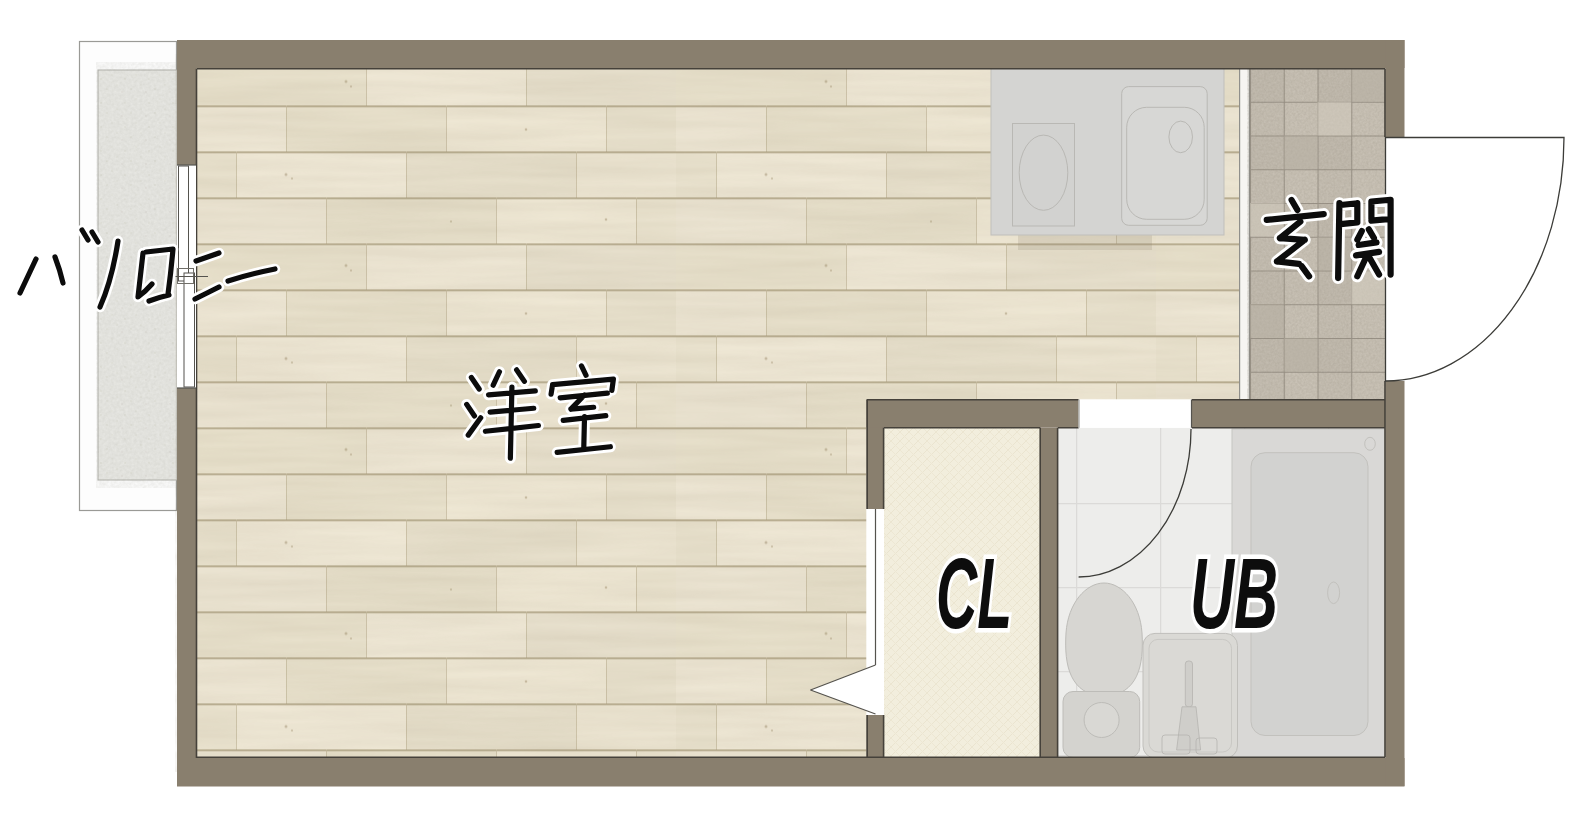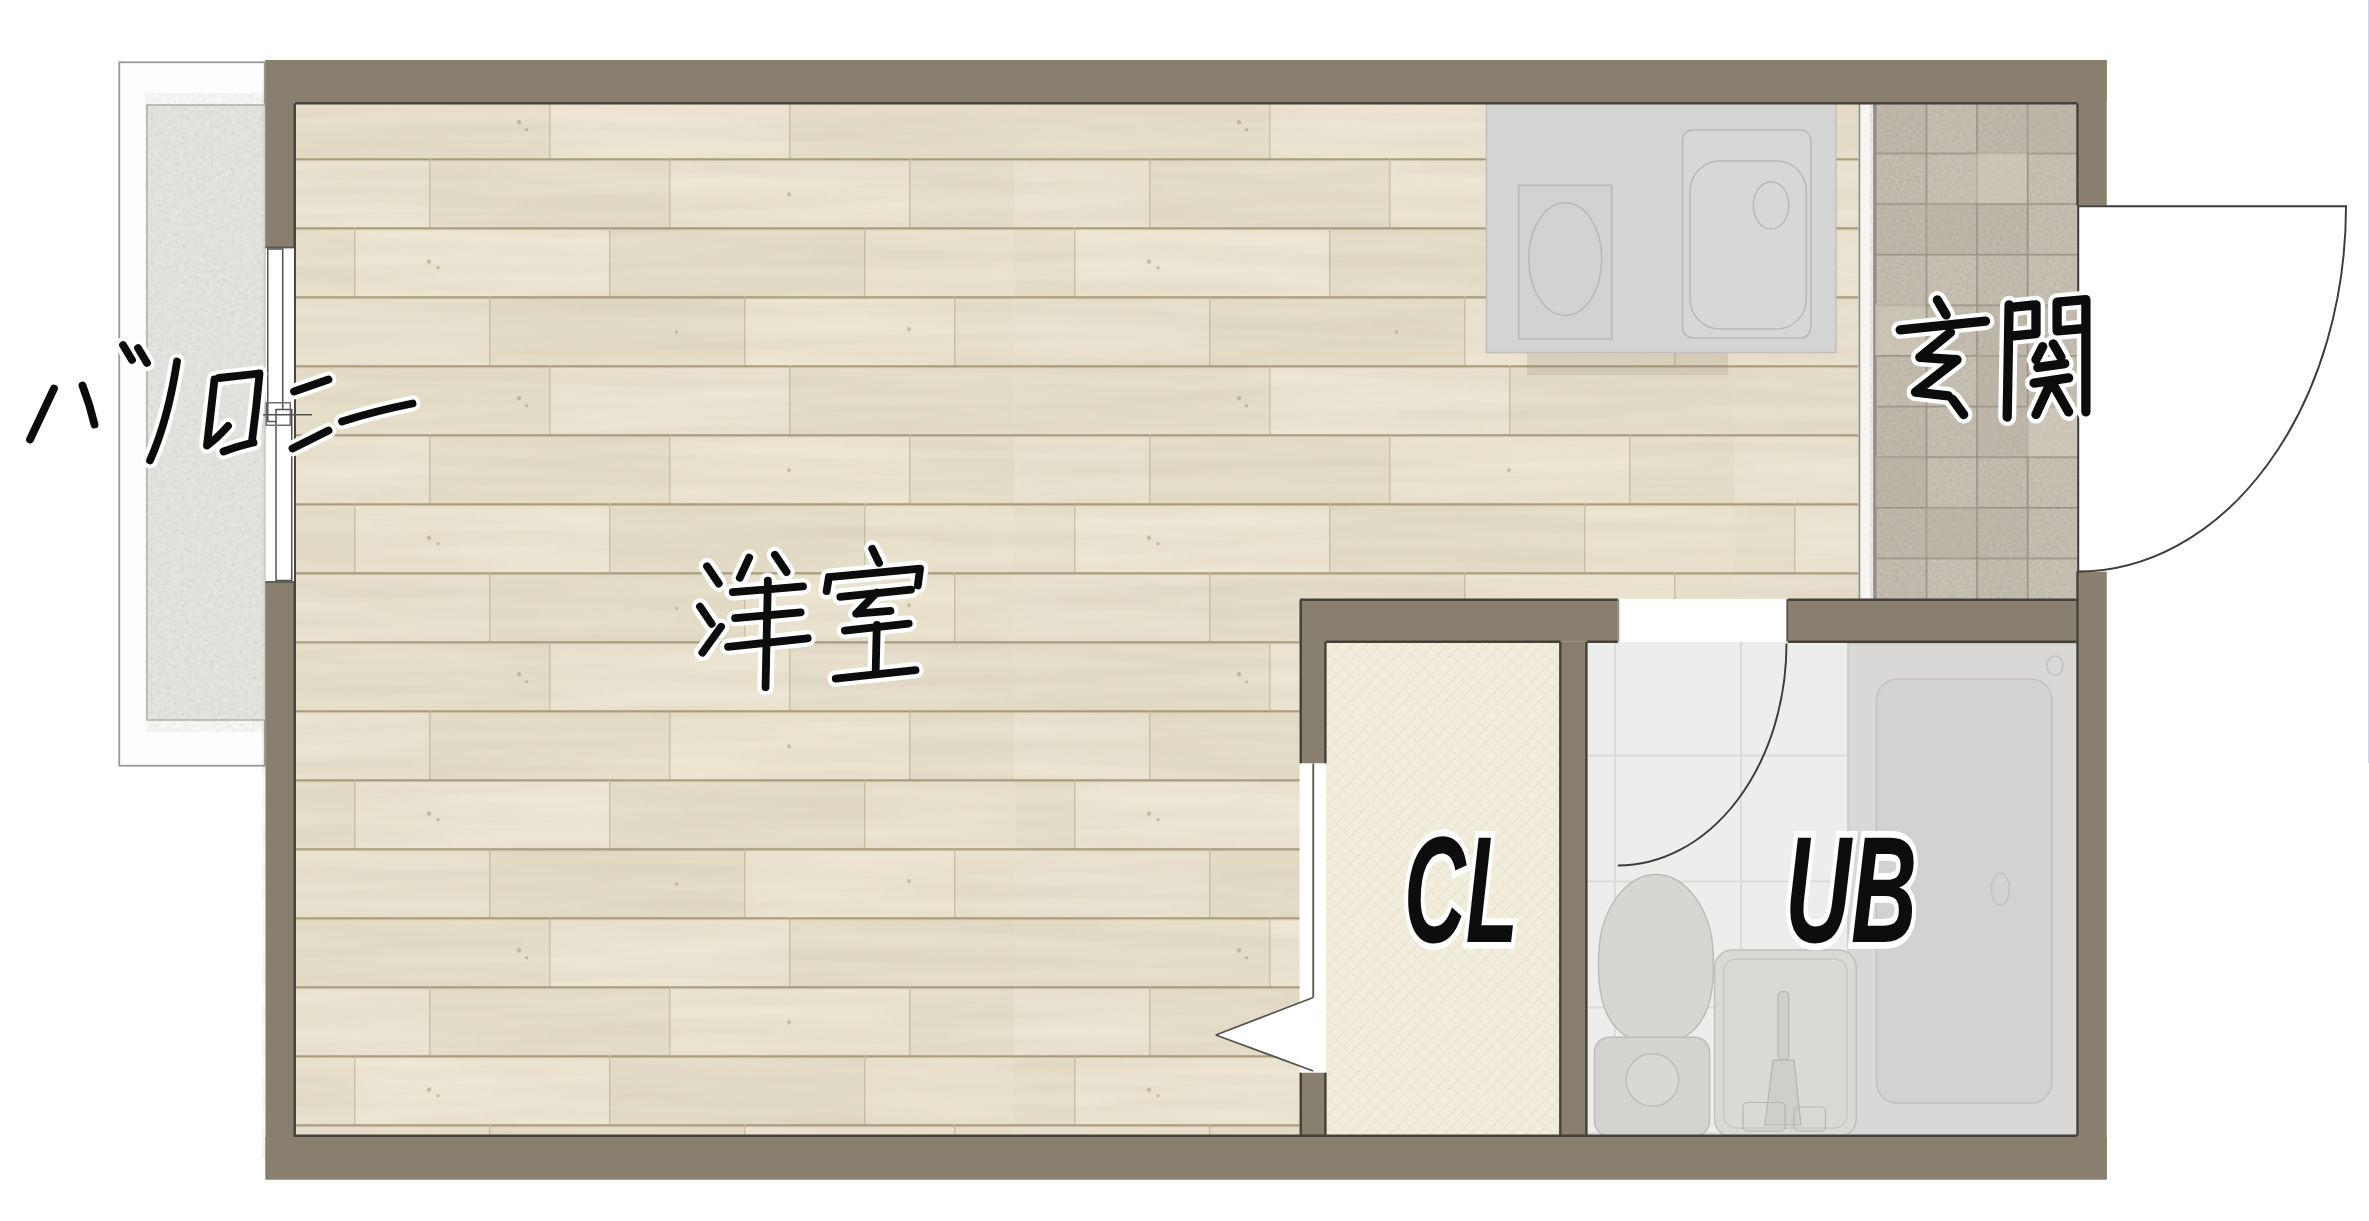--- a/index.html
+++ b/index.html
@@ -1,16 +1,16 @@
 <!DOCTYPE html>
 <html><head>
 <meta charset="utf-8">
 <style>
   html,body{margin:0;padding:0;background:#ffffff;}
-  .page{position:relative;width:1579px;height:814px;background:#1d4ed8;font-family:"Liberation Sans",sans-serif;overflow:hidden;}
+  .page{position:relative;width:1579px;height:814px;background:#ef4444;font-family:"Liberation Sans",sans-serif;overflow:hidden;}
 </style>
 </head>
 <body>
 <div class="page">
 <svg width="1579" height="814" viewBox="0 0 1579 814">
 <defs>
   <pattern id="wood" patternUnits="userSpaceOnUse" width="480" height="184" patternTransform="translate(196,59.5)">
     <rect x="0" y="0" width="480" height="184" fill="#ede6d3"></rect>
     <rect x="0" y="0" width="170" height="46" fill="#eae3ce"></rect>
     <rect x="170" y="0" width="160" height="46" fill="#f0e9d7"></rect>

